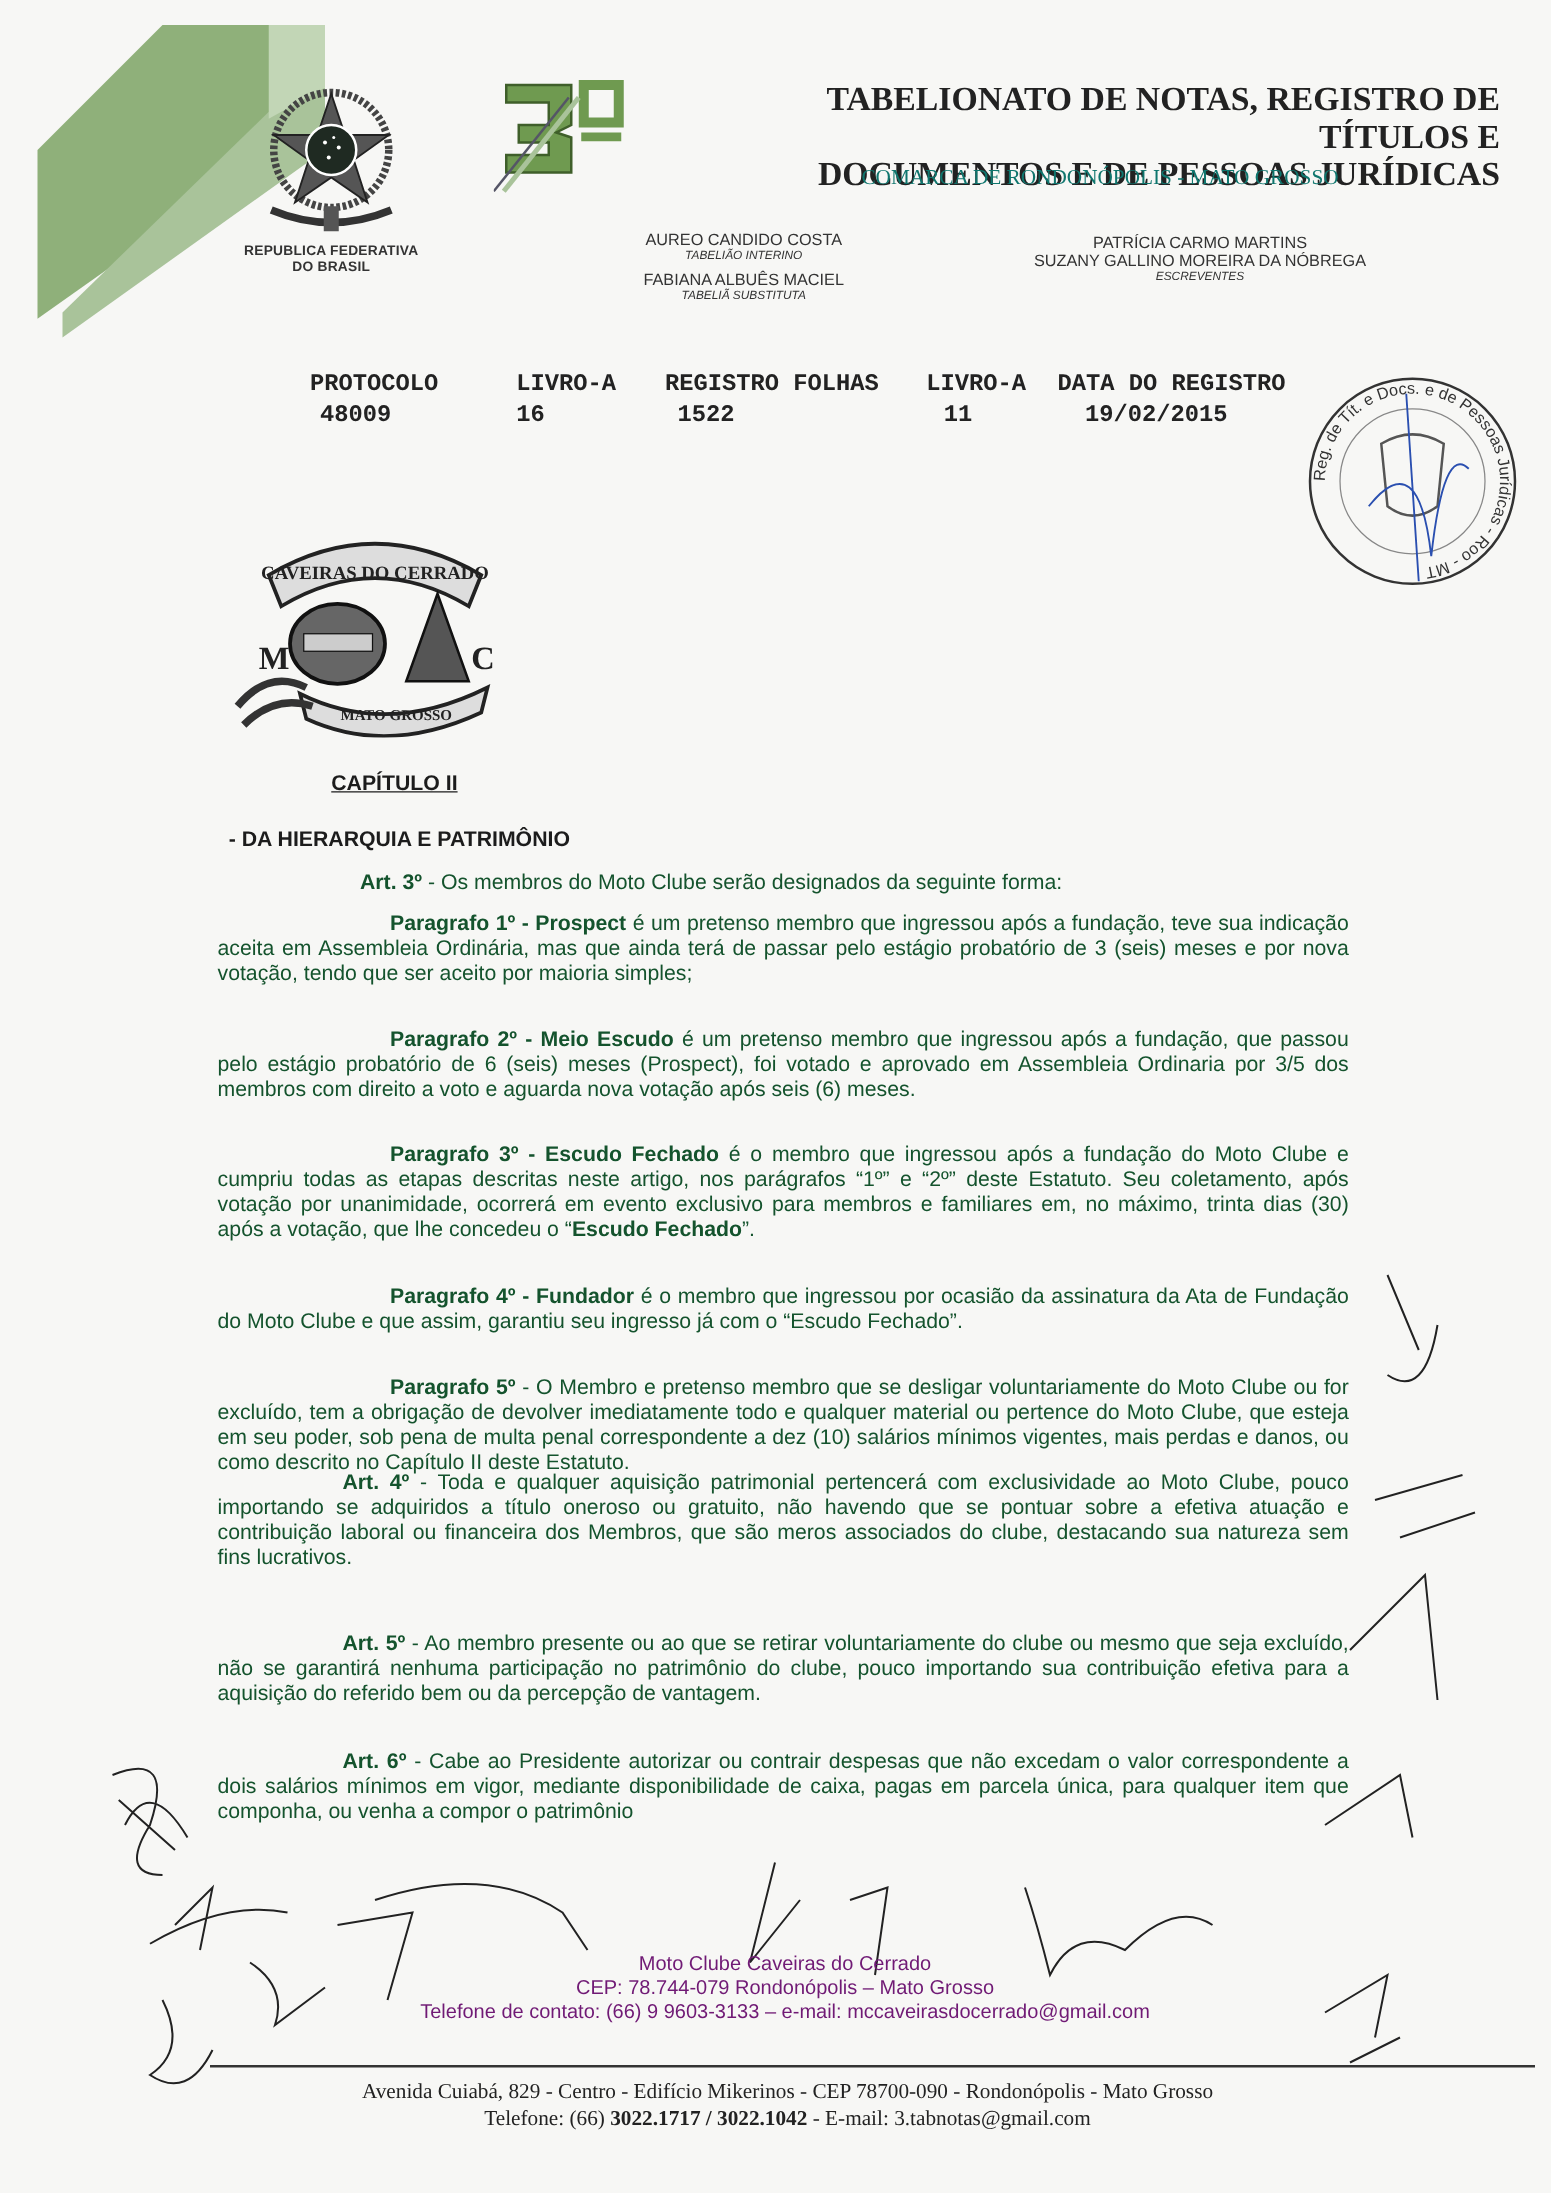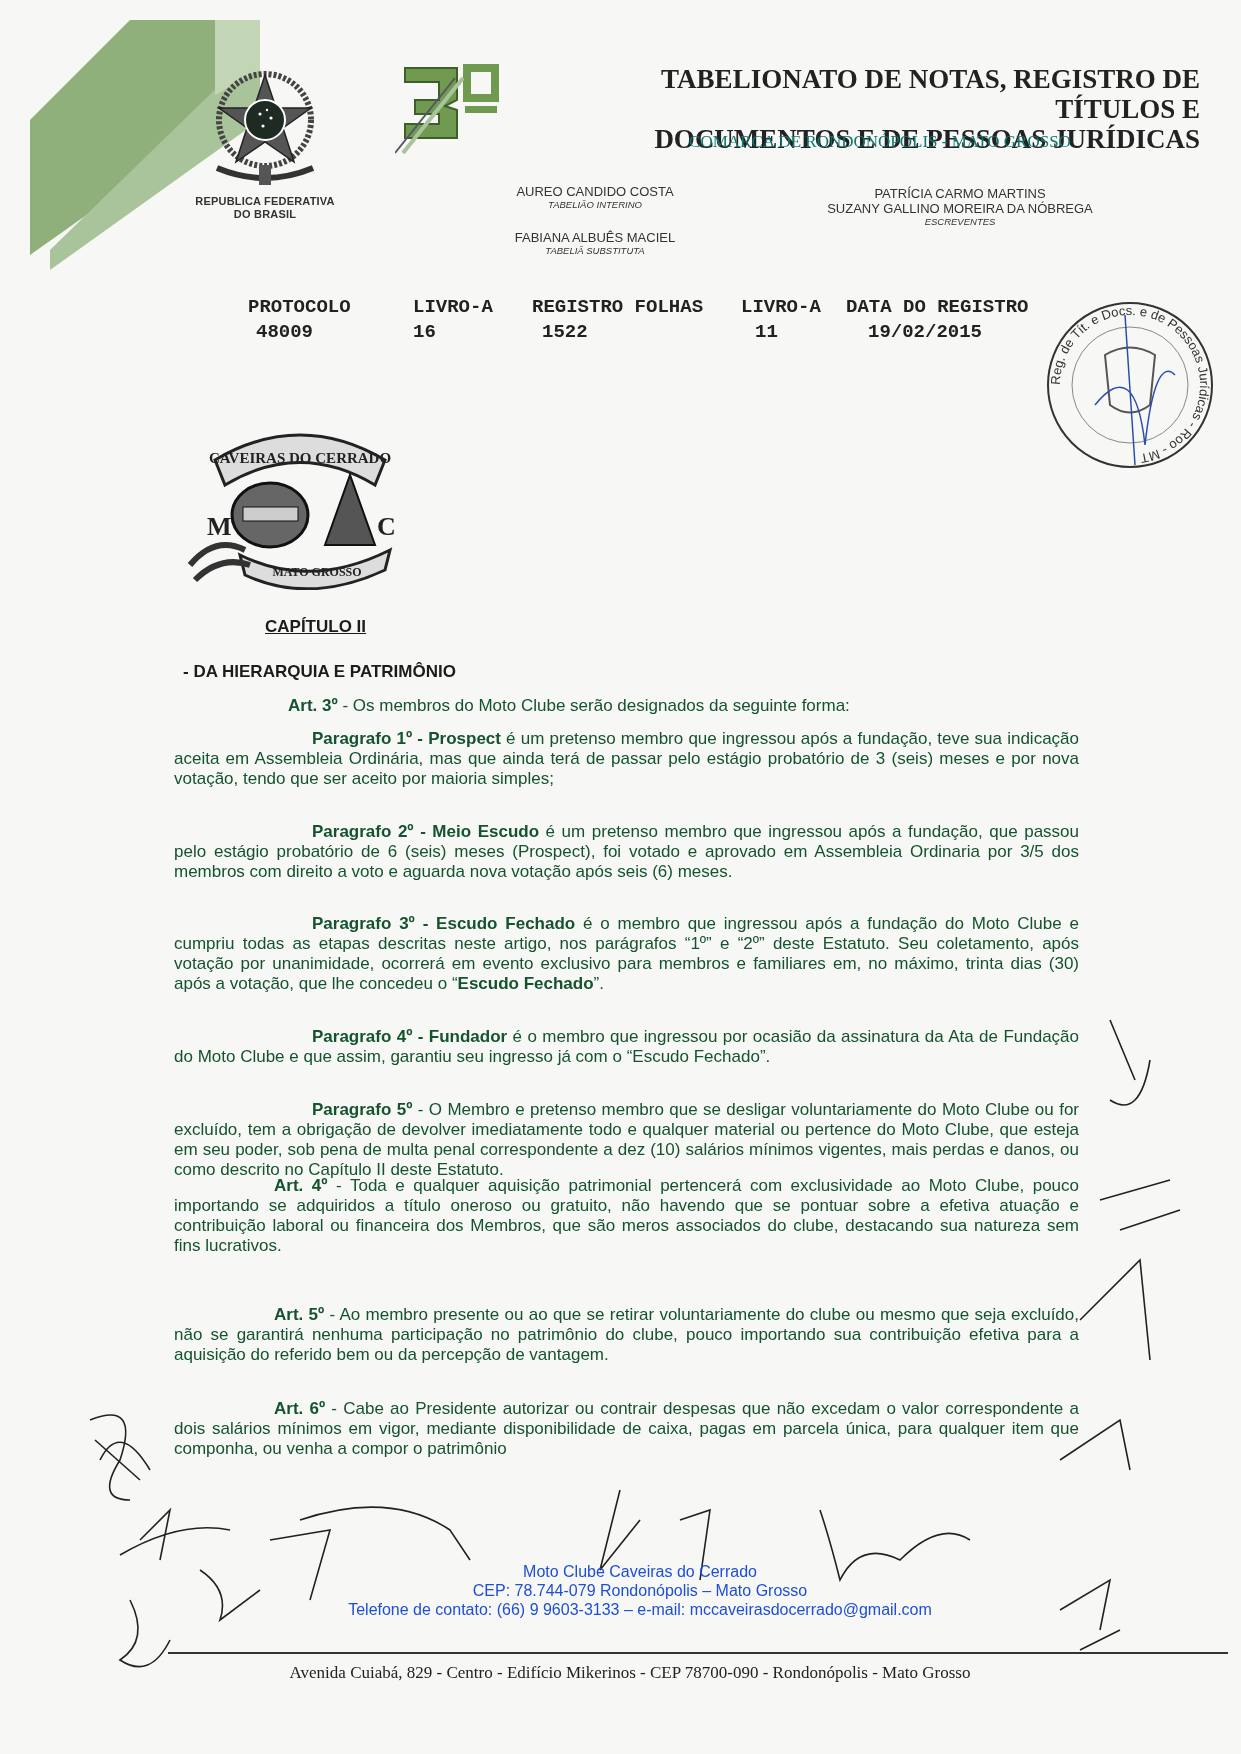--- a/index.html
+++ b/index.html
@@ -11,21 +11,21 @@
   .staff{font-size:13px;color:#333;text-align:center;}
   .staff .role{font-size:9.5px;font-style:italic;}
   .reg-table{left:248px;top:296px;font-weight:bold;font-size:19px;color:#222;}
   .reg-col{position:absolute;white-space:nowrap;font-family:Liberation Mono, monospace;}
   .reg-col .v{margin-top:3px;}
   .body-text{left:174px;width:905px;font-size:17px;line-height:20px;color:#14532d;text-align:justify;}
   .indent{text-indent:138px;}
   .art-indent{text-indent:100px;}
   .chapter{left:265px;top:617px;font-weight:bold;font-size:17px;text-decoration:underline;}
   .section{left:183px;top:662px;font-weight:bold;font-size:17px;}
-  .club-footer{left:230px;top:1562px;width:820px;text-align:center;font-size:16px;line-height:19px;color:#1d4ed8;}
+  .club-footer{left:218px;top:1562px;width:820px;text-align:center;font-size:16px;line-height:19px;color:#701a75;}
   .hr{left:168px;top:1652px;width:1060px;height:2px;background:#333;}
   .office-footer{left:180px;top:1662px;width:900px;text-align:center;font-family:"Liberation Serif",serif;font-size:17px;line-height:22px;color:#222;}
   .sig{position:absolute;pointer-events:none;}
 </style>
 </head>
 <body>
 
 <svg class="abs" style="left:0;top:0" width="360" height="280">
   <polygon points="30,255 30,120 130,20 235,20 235,110" fill="#8fb07a"></polygon>
   <polygon points="50,270 50,250 235,70 260,70 260,120" fill="#a9c39a"></polygon>
@@ -60,21 +60,21 @@
 
 <div class="abs hdr-title">
   <div>TABELIONATO DE NOTAS, REGISTRO DE TÍTULOS E</div>
   <div>DOCUMENTOS E DE PESSOAS JURÍDICAS</div>
 </div>
 <div class="abs hdr-sub">COMARCA DE RONDONÓPOLIS - MATO GROSSO</div>
 
 <div class="abs staff" style="left:470px;top:184px;width:250px;">
   <div>AUREO CANDIDO COSTA</div>
   <div class="role">TABELIÃO INTERINO</div>
-  <div style="margin-top:20px">FABIANA ALBUÊS MACIEL</div>
+  <div style="margin-top:6px">FABIANA ALBUÊS MACIEL</div>
   <div class="role">TABELIÃ SUBSTITUTA</div>
 </div>
 <div class="abs staff" style="left:790px;top:186px;width:340px;">
   <div>PATRÍCIA CARMO MARTINS</div>
   <div>SUZANY GALLINO MOREIRA DA NÓBREGA</div>
   <div class="role">ESCREVENTES</div>
 </div>
 
 <div class="abs reg-table">
   <div class="reg-col" style="left:0">
@@ -175,13 +175,14 @@
 <div class="abs club-footer">
   <div>Moto Clube Caveiras do Cerrado</div>
   <div>CEP: 78.744-079 Rondonópolis – Mato Grosso</div>
   <div>Telefone de contato: (66) 9 9603-3133 – e-mail: mccaveirasdocerrado@gmail.com</div>
 </div>
 
 <div class="abs hr"></div>
 
 <div class="abs office-footer">
   <div>Avenida Cuiabá, 829 - Centro - Edifício Mikerinos - CEP 78700-090 - Rondonópolis - Mato Grosso</div>
+  <div><span>Telefone: (66) </span><b>3022.1717 / 3022.1042</b><span> - E-mail: 3.tabnotas@gmail.com</span></div>
 </div>
 
 </body></html>

